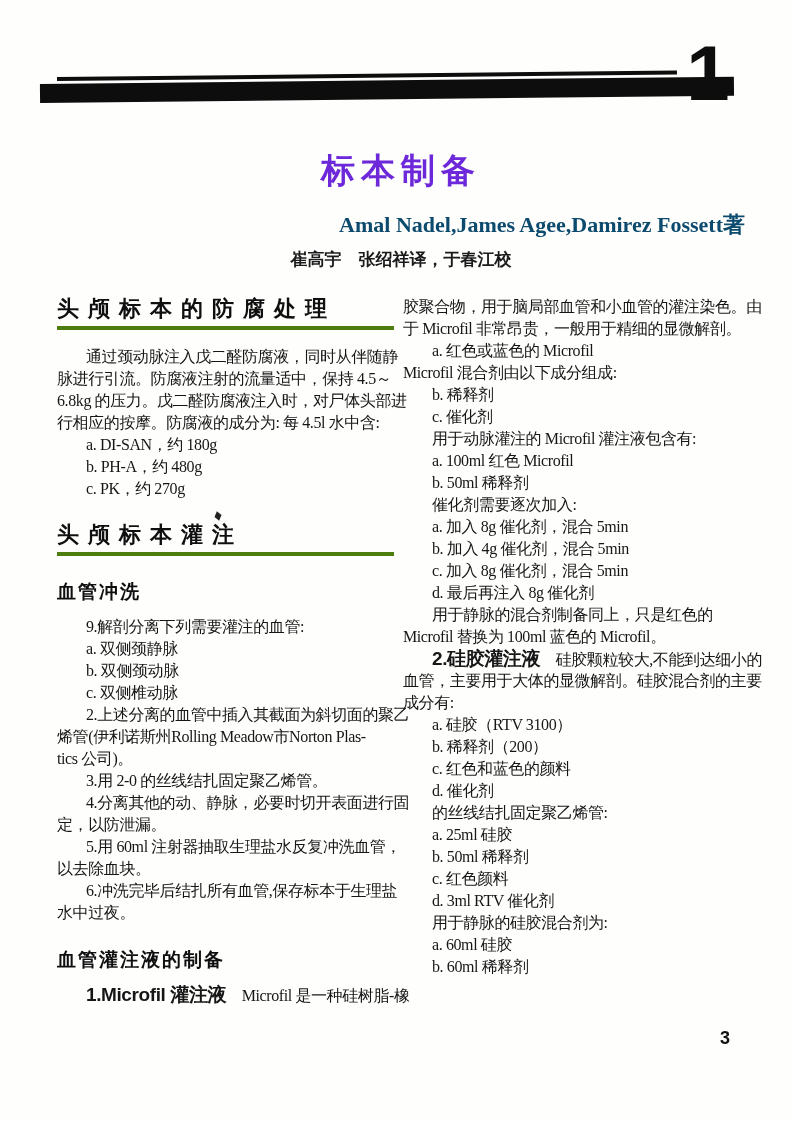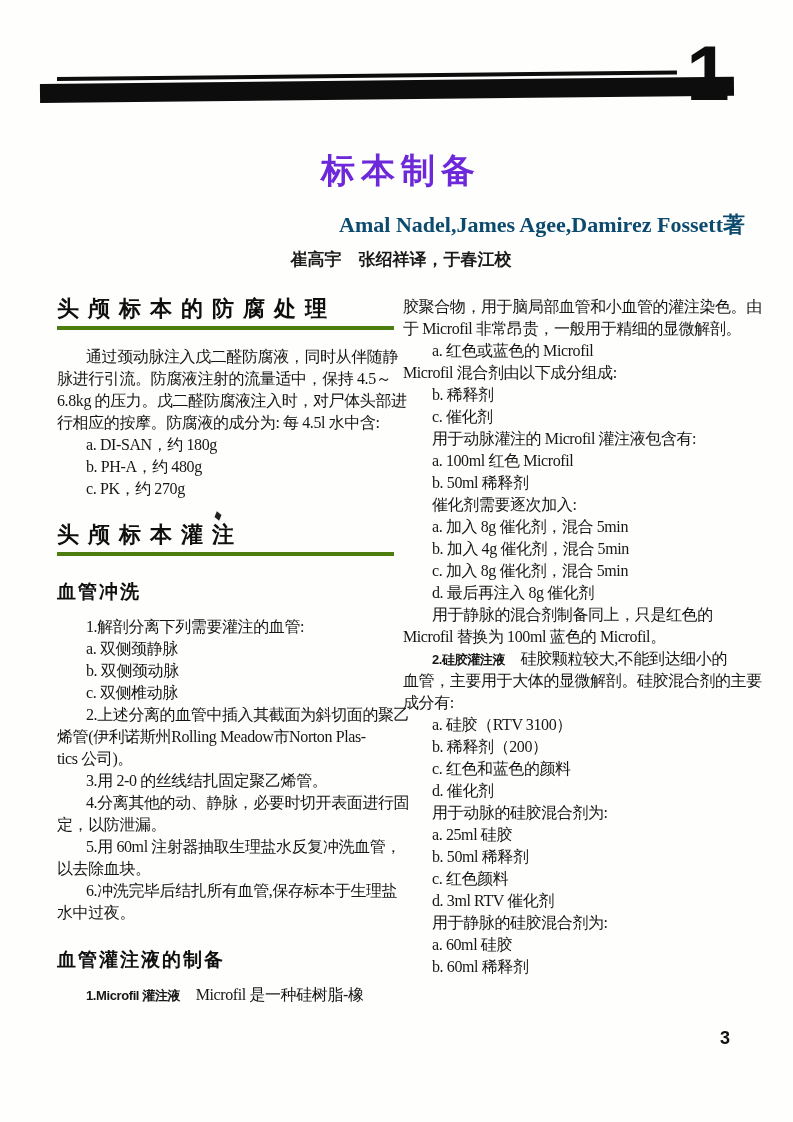--- a/index.html
+++ b/index.html
@@ -51,21 +51,21 @@
     font-family:"Liberation Sans","DejaVu Sans",sans-serif;
     font-weight:800;font-size:19px;line-height:24px;letter-spacing:2px;
     color:#0f0f0f;white-space:nowrap;
     margin:24px 0 12px 0;
   }
   .line{
     font-size:16px;line-height:22px;height:22px;
     letter-spacing:-0.4px;white-space:nowrap;color:#161616;
   }
   .line.ind{padding-left:29px;}
-  .line .b{font-weight:800;font-family:"Liberation Sans","DejaVu Sans",sans-serif;font-size:13px;}
+  .line .b{font-weight:800;font-family:"Liberation Sans","DejaVu Sans",sans-serif;font-size:19px;}
   .page-number{
     position:absolute;left:710px;top:1028px;width:30px;text-align:center;
     font-family:"Liberation Sans","DejaVu Sans",sans-serif;
     font-weight:800;font-size:18px;color:#111;
   }
   .ink-mark{
     position:absolute;left:215px;top:513px;width:6px;height:6px;
     background:#222;transform:rotate(40deg) skewX(18deg);
   }
 </style>
@@ -90,21 +90,21 @@
       <div class="section-heading"><span>头颅标本的防腐处理</span></div>
       <div class="line ind"><span>通过颈动脉注入戊二醛防腐液，同时从伴随静</span></div>
       <div class="line"><span>脉进行引流。防腐液注射的流量适中，保持 4.5～</span></div>
       <div class="line"><span>6.8kg 的压力。戊二醛防腐液注入时，对尸体头部进</span></div>
       <div class="line"><span>行相应的按摩。防腐液的成分为: 每 4.5l 水中含:</span></div>
       <div class="line ind"><span>a. DI-SAN，约 180g</span></div>
       <div class="line ind"><span>b. PH-A，约 480g</span></div>
       <div class="line ind"><span>c. PK，约 270g</span></div>
       <div class="section-heading"><span>头颅标本灌注</span></div>
       <div class="sub-heading"><span>血管冲洗</span></div>
-      <div class="line ind"><span>1.解剖分离下列需要灌注的血管:</span></div>
+      <div class="line ind"><span>9.解剖分离下列需要灌注的血管:</span></div>
       <div class="line ind"><span>a. 双侧颈静脉</span></div>
       <div class="line ind"><span>b. 双侧颈动脉</span></div>
       <div class="line ind"><span>c. 双侧椎动脉</span></div>
       <div class="line ind"><span>2.上述分离的血管中插入其截面为斜切面的聚乙</span></div>
       <div class="line"><span>烯管(伊利诺斯州Rolling Meadow市Norton Plas-</span></div>
       <div class="line"><span>tics 公司)。</span></div>
       <div class="line ind"><span>3.用 2-0 的丝线结扎固定聚乙烯管。</span></div>
       <div class="line ind"><span>4.分离其他的动、静脉，必要时切开表面进行固</span></div>
       <div class="line"><span>定，以防泄漏。</span></div>
       <div class="line ind"><span>5.用 60ml 注射器抽取生理盐水反复冲洗血管，</span></div>
@@ -131,21 +131,21 @@
       <div class="line ind"><span>d. 最后再注入 8g 催化剂</span></div>
       <div class="line ind"><span>用于静脉的混合剂制备同上，只是红色的</span></div>
       <div class="line"><span>Microfil 替换为 100ml 蓝色的 Microfil。</span></div>
       <div class="line ind"><span class="b">2.硅胶灌注液</span><span>　硅胶颗粒较大,不能到达细小的</span></div>
       <div class="line"><span>血管，主要用于大体的显微解剖。硅胶混合剂的主要</span></div>
       <div class="line"><span>成分有:</span></div>
       <div class="line ind"><span>a. 硅胶（RTV 3100）</span></div>
       <div class="line ind"><span>b. 稀释剂（200）</span></div>
       <div class="line ind"><span>c. 红色和蓝色的颜料</span></div>
       <div class="line ind"><span>d. 催化剂</span></div>
-      <div class="line ind"><span>用于动脉的硅胶混合剂为:</span></div>
+      <div class="line ind"><span>的丝线结扎固定聚乙烯管:</span></div>
       <div class="line ind"><span>a. 25ml 硅胶</span></div>
       <div class="line ind"><span>b. 50ml 稀释剂</span></div>
       <div class="line ind"><span>c. 红色颜料</span></div>
       <div class="line ind"><span>d. 3ml RTV 催化剂</span></div>
       <div class="line ind"><span>用于静脉的硅胶混合剂为:</span></div>
       <div class="line ind"><span>a. 60ml 硅胶</span></div>
       <div class="line ind"><span>b. 60ml 稀释剂</span></div>
     </div>
 
   <div class="ink-mark"></div>

